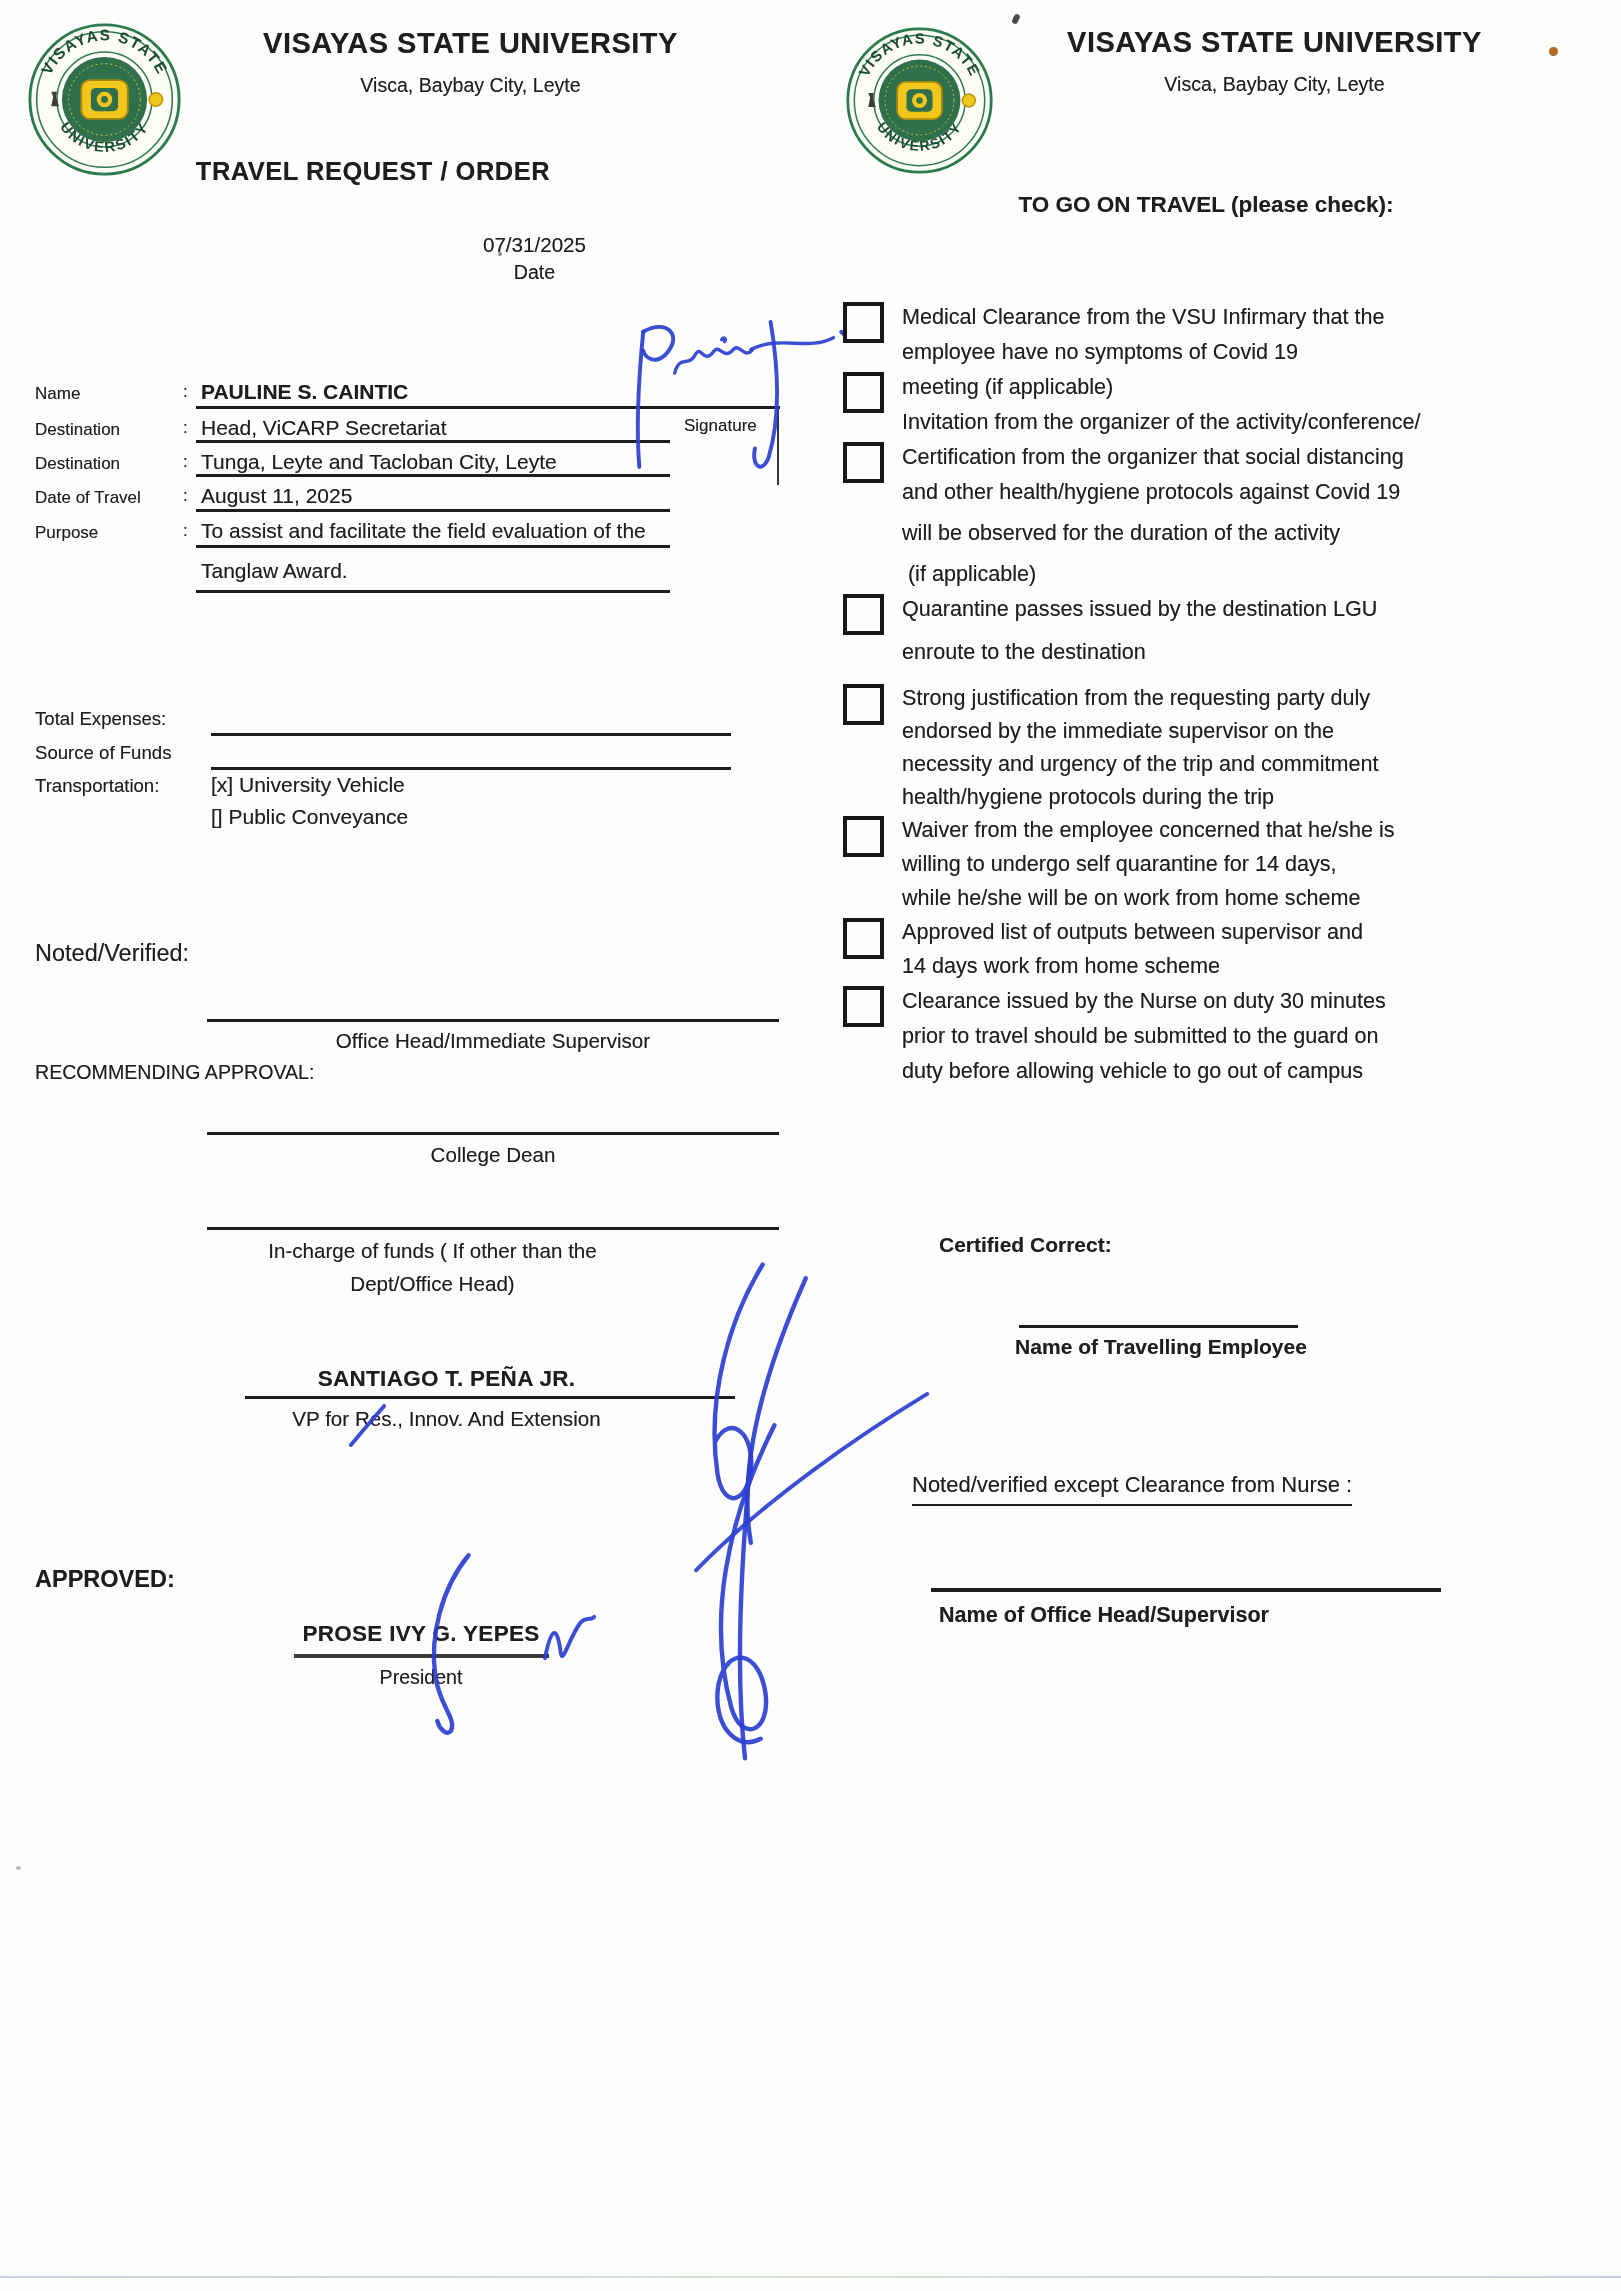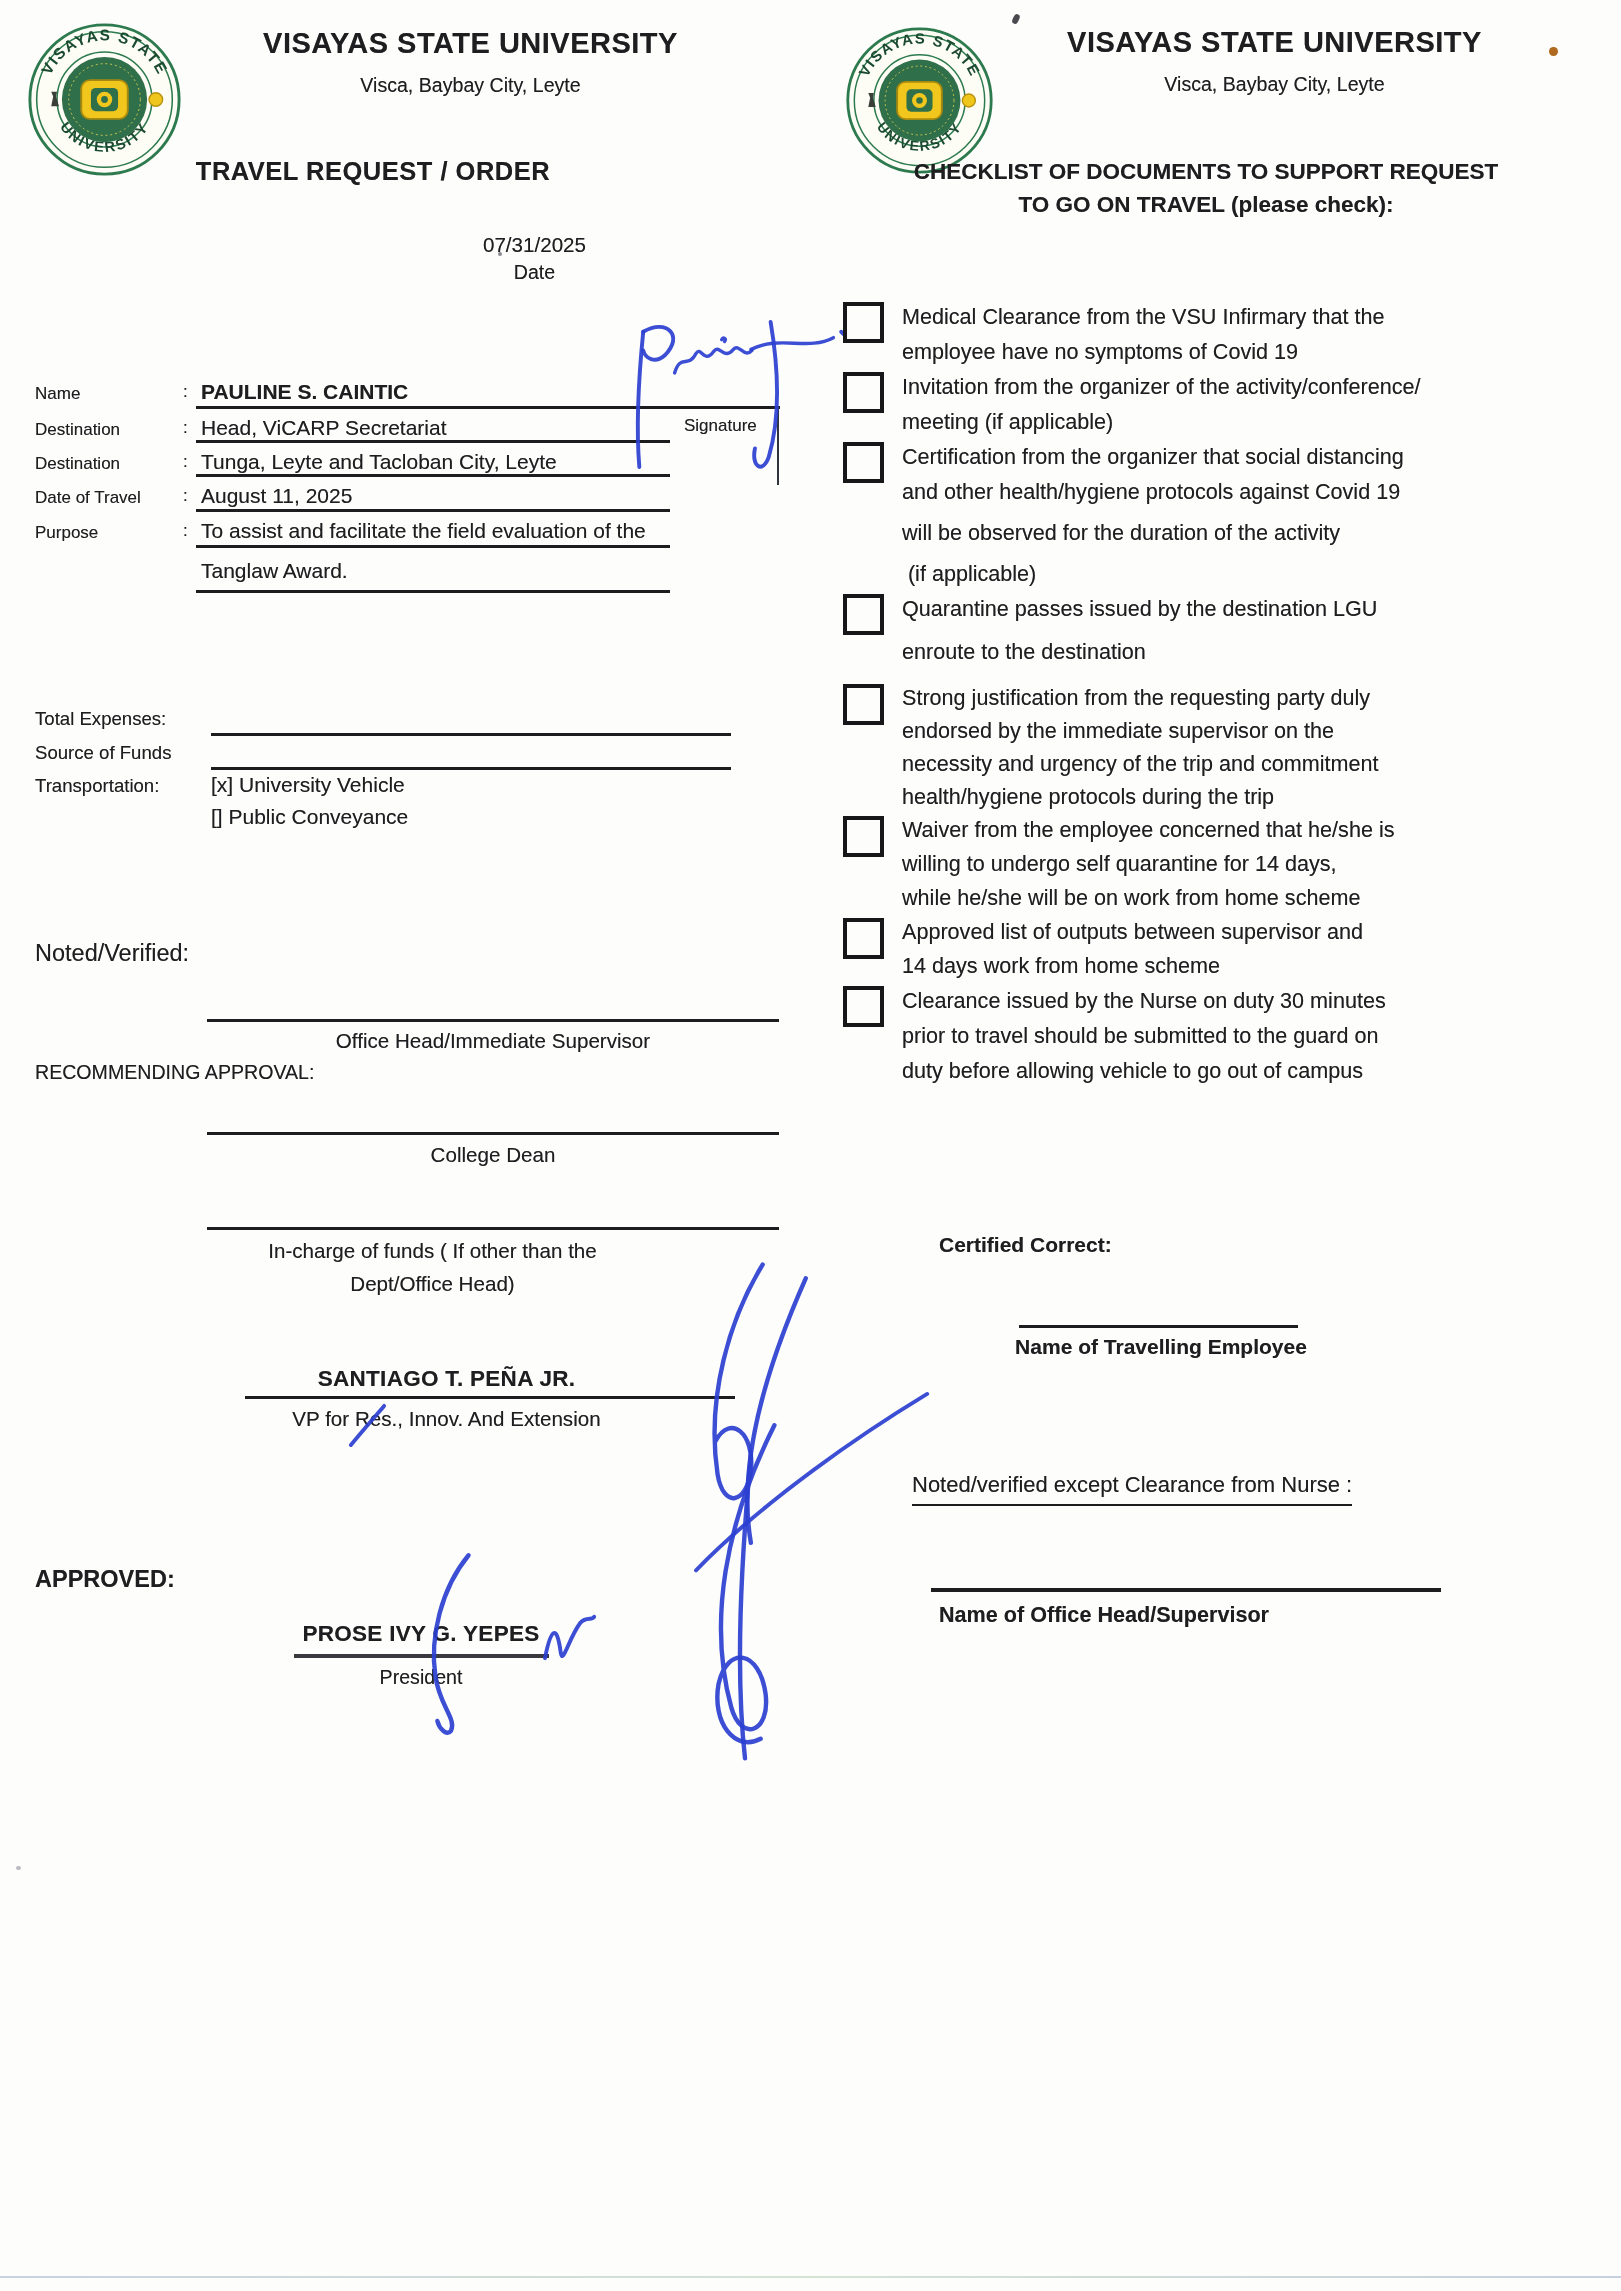--- a/index.html
+++ b/index.html
@@ -170,35 +170,34 @@
     <rect x="66" y="68" width="28" height="24" rx="5" fill="#2f6f49"></rect>
     <circle cx="80" cy="80" r="8" fill="#f2c71d"></circle>
     <circle cx="80" cy="80" r="3.5" fill="#2f6f49"></circle>
     <circle cx="133" cy="80" r="7" fill="#eec61c" stroke="#b99210" stroke-width="1.5"></circle>
     <path d="M 25,72 l 6,0 l -1,5 l 3,10 l -8,0 l 2,-10 z" fill="#3a3f3a"></path>
   </svg>
 
   <div class="abs ctr b scan" style="left:1000px;top:25.5px;width:549px;font-size:29px;letter-spacing:0.5px;">VISAYAS STATE UNIVERSITY</div>
   <div class="abs ctr scan" style="left:1000px;top:73px;width:549px;font-size:19.6px;">Visca, Baybay City, Leyte</div>
 
-  <div class="abs ctr b scan" style="left:863px;top:159px;width:686px;font-size:22.5px;">CHECKLIST OF DOCUMENTS TO SUPPORT REQUEST</div>
   <div class="abs ctr b scan" style="left:863px;top:192px;width:686px;font-size:22.5px;">TO GO ON TRAVEL (please check):</div>
 
   <div class="abs" style="left:841px;top:294px;width:706px;">
 
     <div class="ck-item mt5 scan">
       <span class="ck-box"></span>
       <div>Medical Clearance from the VSU Infirmary that the</div>
       <div>employee have no symptoms of Covid 19</div>
     </div>
 
     <div class="ck-item scan">
       <span class="ck-box"></span>
+      <div>meeting (if applicable)</div>
       <div>Invitation from the organizer of the activity/conference/</div>
-      <div>meeting (if applicable)</div>
     </div>
 
     <div class="ck-item scan">
       <span class="ck-box"></span>
       <div>Certification from the organizer that social distancing</div>
       <div>and other health/hygiene protocols against Covid 19</div>
       <div class="mt6">will be observed for the duration of the activity</div>
       <div class="mt6 ind">(if applicable)</div>
     </div>
 

